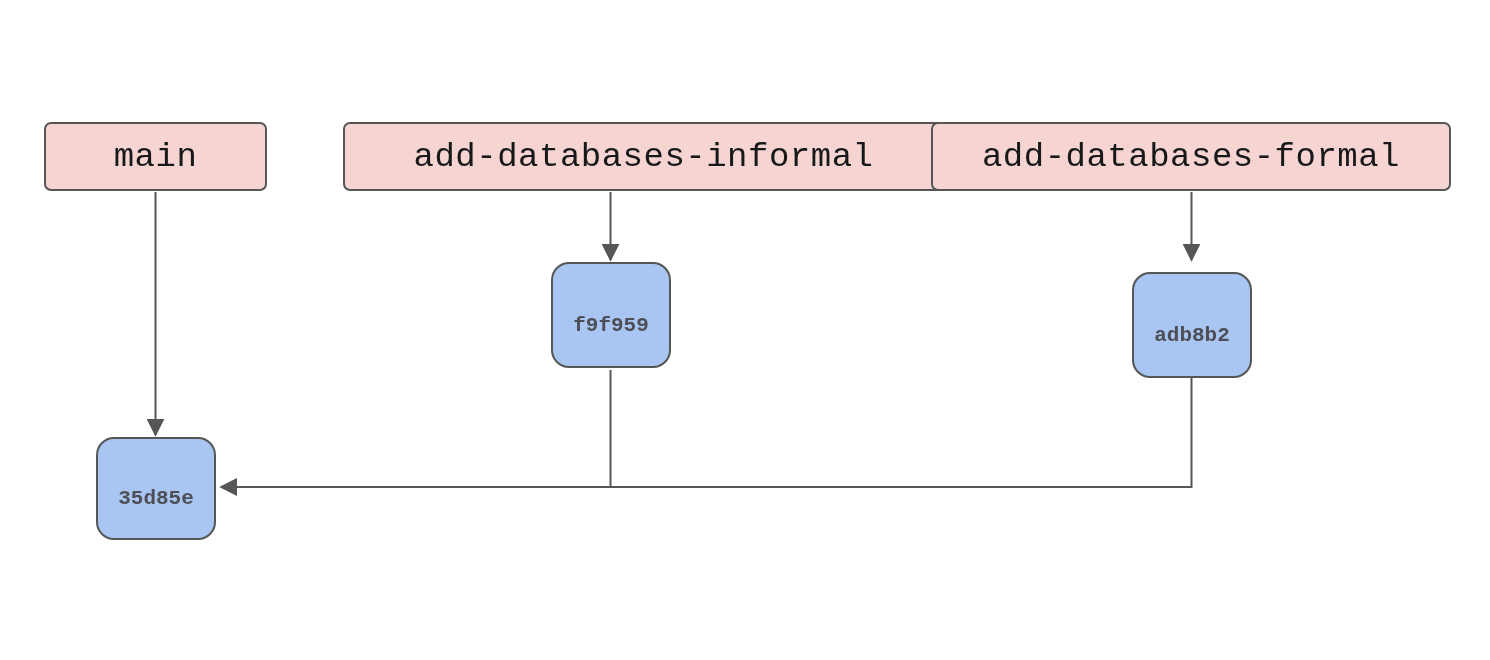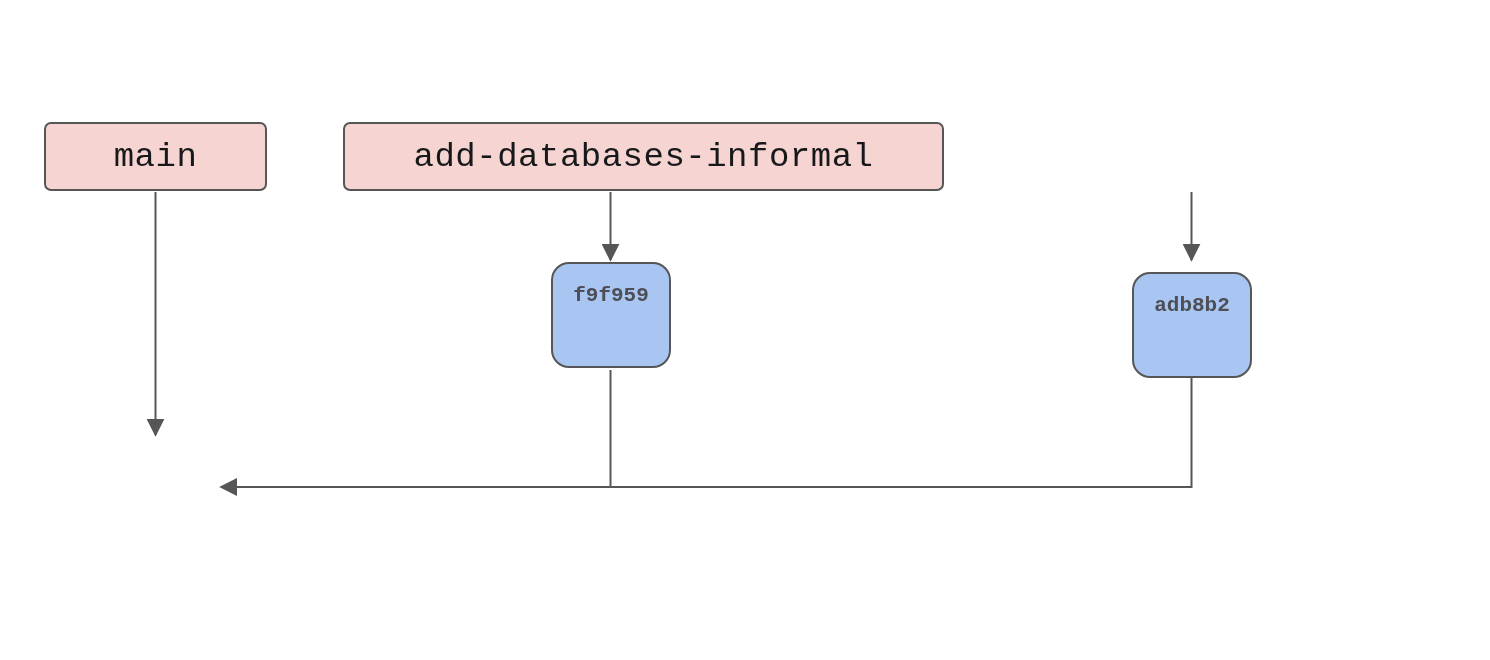--- a/index.html
+++ b/index.html
@@ -27,21 +27,21 @@
   }
   .branch-node{
     top:122px;height:69px;border-radius:7px;
     background:var(--branch-fill);color:var(--branch-text);
     font-size:34px;letter-spacing:0.5px;white-space:nowrap;
   }
   .commit-node{
     width:120px;height:106px;border-radius:18px;
     background:var(--commit-fill);color:var(--commit-text);
     font-size:21px;font-weight:bold;
-    align-items:flex-start;padding-top:20px;
+    align-items:center;padding-top:20px;
   }
 </style>
 </head>
 <body>
 
 <div class="canvas">
 
   <svg class="edge-layer" width="1490" height="660" viewBox="0 0 1490 660" xmlns="http://www.w3.org/2000/svg">
     <defs>
       <marker id="arrowhead" viewBox="0 0 10 10" refX="9" refY="5" markerWidth="9" markerHeight="9" orient="auto-start-reverse">
@@ -56,23 +56,29 @@
   </svg>
 
   <div class="node branch-node" style="left:44px;width:223px">
     <span>main</span>
   </div>
 
   <div class="node branch-node" style="left:343px;width:601px">
     <span>add-databases-informal</span>
   </div>
 
+  <div class="node branch-node" style="left:931px;width:520px">
+    <span>add-databases-formal</span>
+  </div>
 
   <div class="node commit-node" style="left:551px;top:262px">
     <span>f9f959</span>
   </div>
 
   <div class="node commit-node" style="left:1132px;top:272px">
     <span>adb8b2</span>
   </div>
 
+  <div class="node commit-node" style="left:96px;top:437px;height:103px">
+    <span>35d85e</span>
+  </div>
 
 </div>
 
 </body></html>

